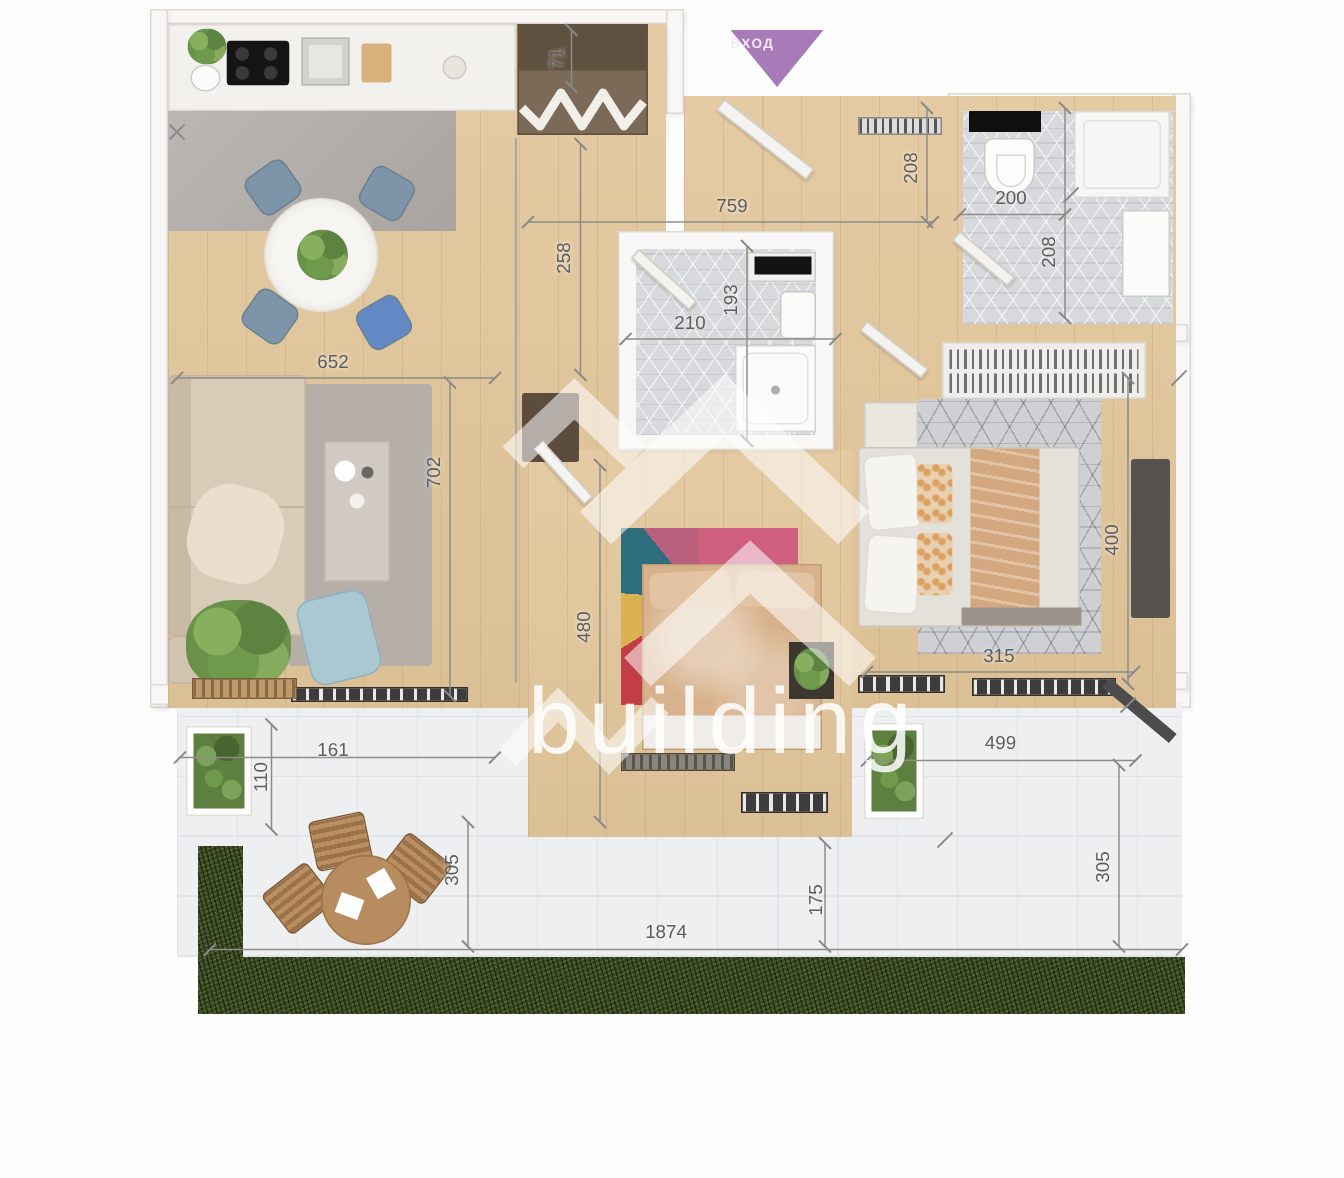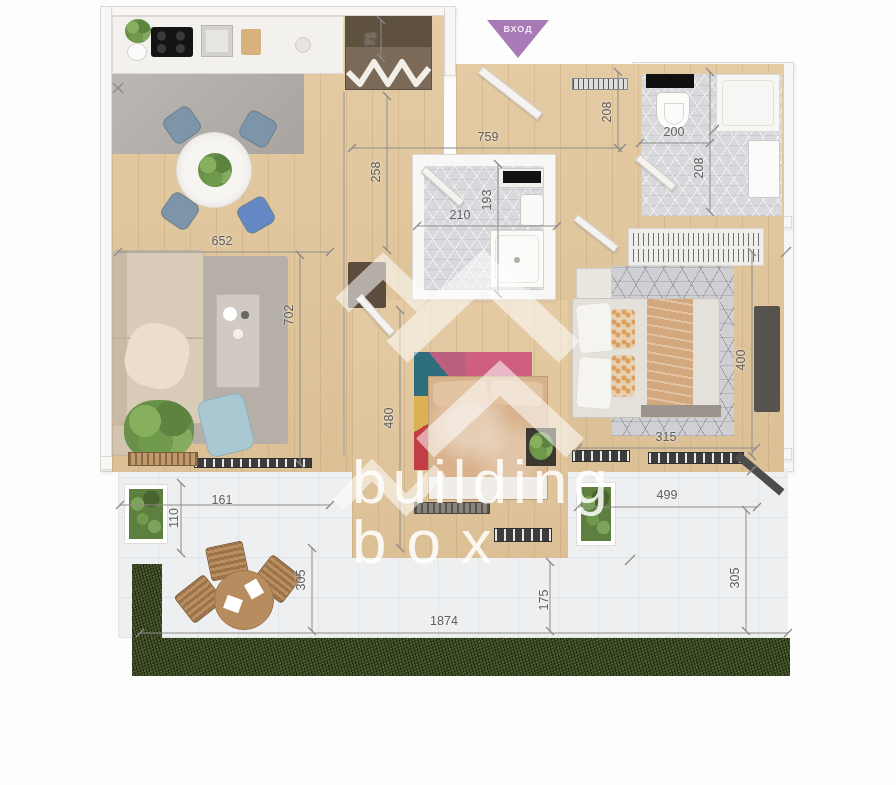--- a/index.html
+++ b/index.html
@@ -280,21 +280,20 @@
   <svg class="abs" style="left:0;top:0;z-index:9;pointer-events:none;" width="896" height="785">
     <g fill="none" stroke="#ffffff" opacity="0.55">
       <path d="M342 305 L383 266 L424 305" stroke-width="20"></path>
       <path d="M397 352 L483 270 L569 352" stroke-width="30"></path>
       <path d="M425 448 L500 378 L575 448" stroke-width="26"></path>
       <path d="M338 505 L372 470 L406 505 L440 470" stroke-width="16"></path>
     </g>
   </svg>
   <div class="wm-text">
     <div>building</div>
-    <div class="l2">box</div>
   </div>
 
   <div class="abs" style="left:487px;top:20px;width:62px;height:38px;z-index:10;">
     <div class="abs" style="left:0;top:0;width:62px;height:38px;background:#a87ab8;clip-path:polygon(0 0,100% 0,50% 100%);"></div>
-    <div class="abs" style="left:0;top:4px;width:62px;text-align:center;color:#f3eaf6;font-size:9px;font-weight:bold;letter-spacing:1px;">ВХОД</div>
+    <div class="abs" style="left:0;top:4px;width:62px;color:#f3eaf6;font-size:9px;font-weight:bold;letter-spacing:1px;">ВХОД</div>
   </div>
 
 </div>
 
 </body></html>

